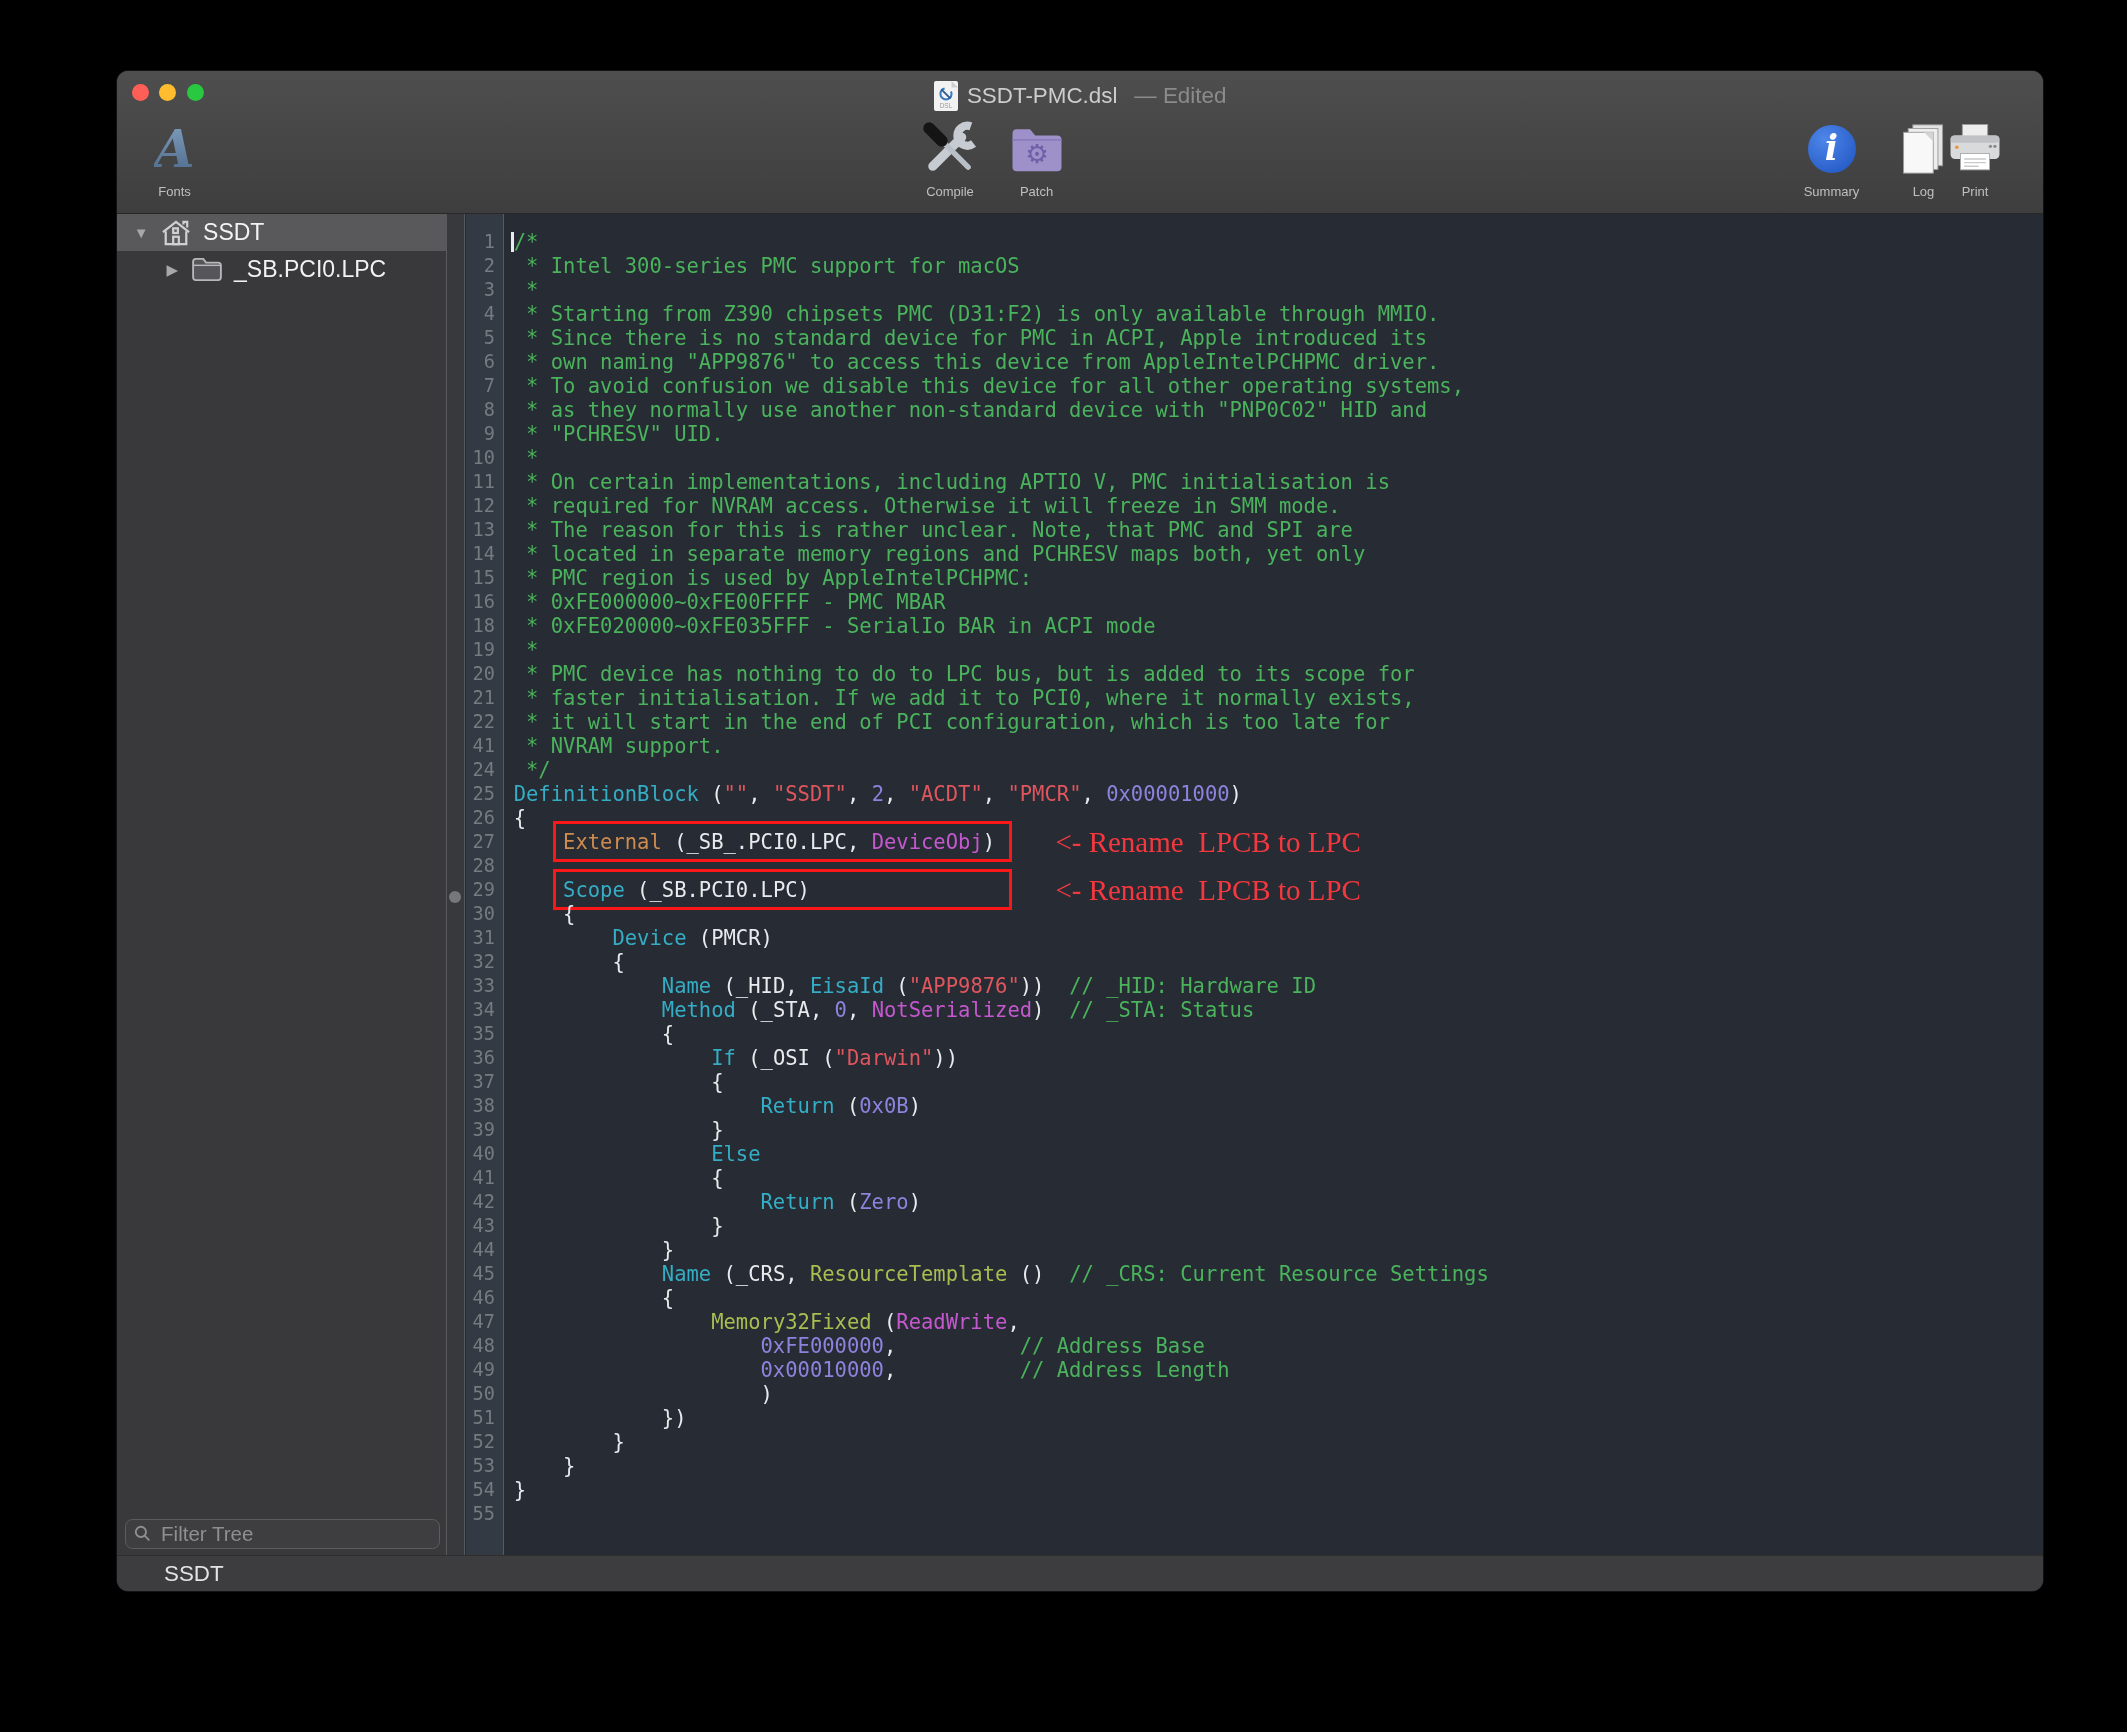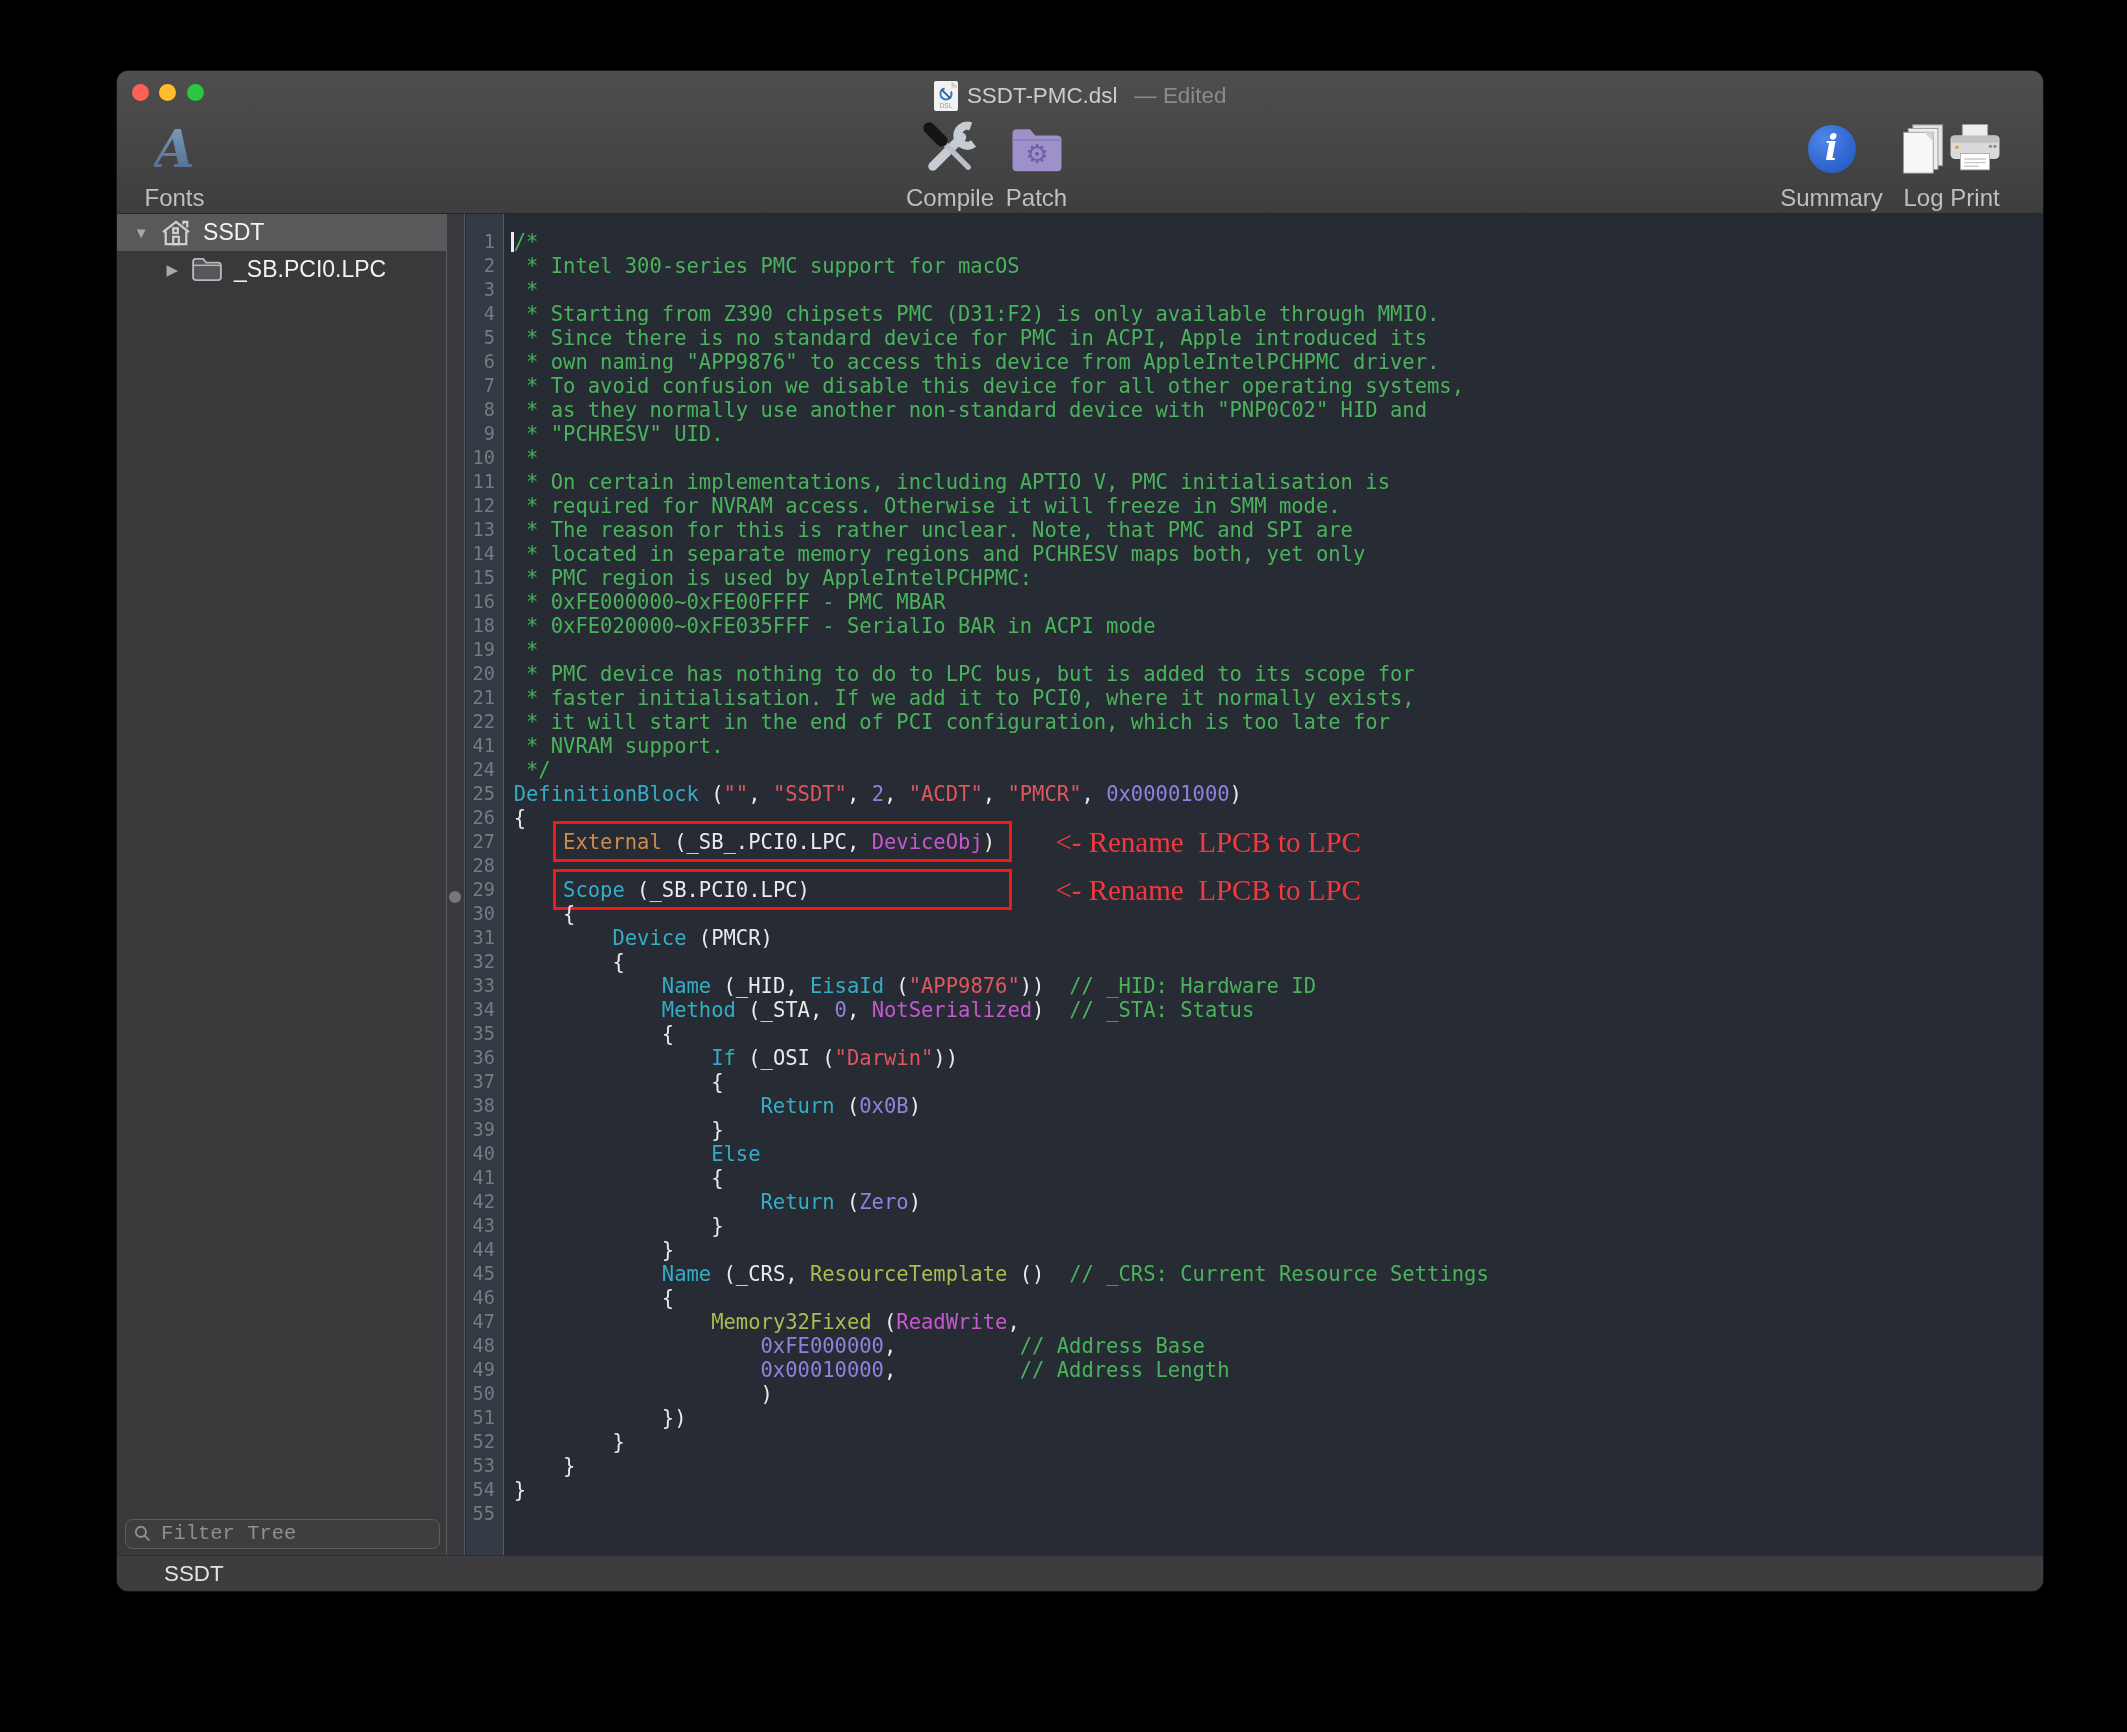--- a/index.html
+++ b/index.html
@@ -15,37 +15,37 @@
   .lights{position:absolute;left:15px;top:13px;display:flex;gap:10.3px;}
   .light{width:17px;height:17px;border-radius:50%;}
   .title-wrap{display:flex;align-items:center;gap:9.3px;margin-top:5.6px;}
   .doc-icon{width:24px;height:30px;position:relative;background:#f2f2f2;border-radius:1.9px;}
   .doc-icon svg{position:absolute;inset:0;}
   .title{font-size:22.4px;color:#cdcdcd;}
   .title-suffix{font-size:22.4px;color:#8b8b8b;margin-left:7.5px;}
   .toolbar{position:relative;height:95px;}
   .tb-item{position:absolute;top:1.9px;display:flex;flex-direction:column;align-items:center;cursor:default;}
   .tb-icon{height:62px;display:flex;align-items:center;justify-content:center;}
-  .tb-label{margin-top:3.7px;font-size:24px;color:#bfbfbf;}
+  .tb-label{margin-top:3.7px;font-size:13px;color:#bfbfbf;}
   .fonts-a{font-family:"DejaVu Serif",serif;font-style:italic;font-weight:bold;font-size:52px;
            background:linear-gradient(#7e9cbc,#4f6c8c);-webkit-background-clip:text;background-clip:text;color:transparent;line-height:1;}
   .summary-circle{width:48px;height:48px;border-radius:50%;background:radial-gradient(circle at 35% 30%,#4e86ea,#1d52bd);
                   display:flex;align-items:center;justify-content:center;}
   .summary-circle span{font-family:"DejaVu Serif",serif;font-style:italic;font-weight:bold;color:#fff;font-size:35px;line-height:1;margin-top:-1.9px;}
   
   .main{display:flex;height:1341px;}
   .sidebar{position:relative;width:329px;background:var(--sidebar-bg);border-right:1.9px solid #5a5a5e;flex:none;}
   .tree-row{height:37px;display:flex;align-items:center;color:#f2f2f2;font-size:23px;}
   .tree-row.sel{background:var(--row-sel);}
   .disclosure{width:22.4px;color:#a8a8a8;font-size:15px;text-align:center;flex:none;}
   .tree-icon{margin:0 11.2px 0 7.5px;display:flex;align-items:center;flex:none;}
   .filter{position:absolute;left:7.5px;right:6.5px;bottom:6.5px;height:30px;border:1.4px solid #5d5d5d;border-radius:7.5px;
           background:#3e3e40;display:flex;align-items:center;padding:0 7.5px;box-sizing:border-box;}
   .filter input{flex:1;background:transparent;border:none;outline:none;color:#d5d5d5;font-size:20.5px;
-                font-family:Liberation Mono, monospace;margin-left:7.5px;}
+                font-family:Liberation Sans, sans-serif;margin-left:7.5px;}
   .filter input::placeholder{color:#8f8f8f;}
   
   .editor{position:relative;flex:1;background:var(--editor-bg);overflow:hidden;}
   .bp-strip{position:absolute;left:0;top:0;bottom:0;width:17px;background:var(--strip-bg);border-right:1.9px solid #55585c;}
   .gutter-bg{position:absolute;left:18.6px;top:0;bottom:0;width:37px;background:var(--gutter-bg);border-right:1.9px solid var(--gutter-border);}
   .marker-dot{position:absolute;width:12px;height:12px;border-radius:50%;background:#76777a;left:1.9px;}
   .code-pane{position:absolute;inset:0;padding-top:16px;font-family:"DejaVu Sans Mono",monospace;font-size:20.5px;}
   .line{display:flex;height:24px;line-height:24px;}
   .ln{width:48px;flex:none;text-align:right;padding-right:8.4px;color:var(--ln);font-size:18.6px;}
   .code{position:relative;flex:1;white-space:pre;padding-left:10.3px;color:var(--pl);}

